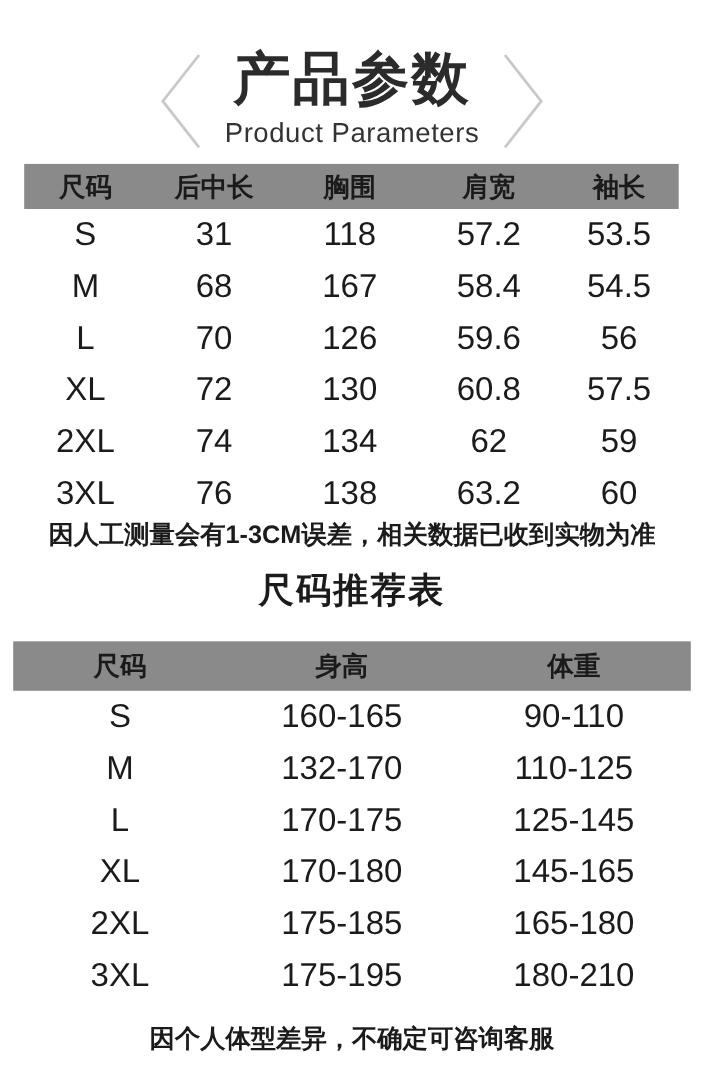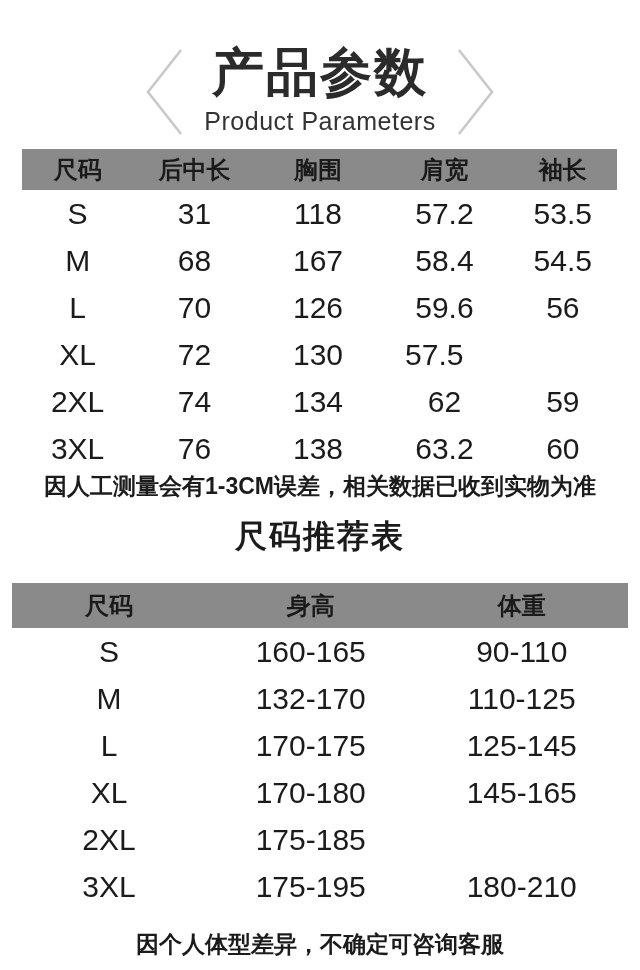--- a/index.html
+++ b/index.html
@@ -132,20 +132,21 @@
           <div class="tcell" style="width: 18.7%;">L</div>
           <div class="tcell" style="width: 20.6%;">70</div>
           <div class="tcell" style="width: 20.9%;">126</div>
           <div class="tcell" style="width: 21.6%;">59.6</div>
           <div class="tcell" style="width: 18.2%;">56</div>
         </div>
         <div class="trow">
           <div class="tcell" style="width: 18.7%;">XL</div>
           <div class="tcell" style="width: 20.6%;">72</div>
           <div class="tcell" style="width: 20.9%;">130</div>
+          <div class="tcell" style="width: 21.6%;">60.8</div>
           <div class="tcell" style="width: 18.2%;">57.5</div>
         </div>
         <div class="trow">
           <div class="tcell" style="width: 18.7%;">2XL</div>
           <div class="tcell" style="width: 20.6%;">74</div>
           <div class="tcell" style="width: 20.9%;">134</div>
           <div class="tcell" style="width: 21.6%;">62</div>
           <div class="tcell" style="width: 18.2%;">59</div>
         </div>
         <div class="trow">
@@ -184,20 +185,21 @@
           <div class="tcell" style="width: 34.5%;">125-145</div>
         </div>
         <div class="trow">
           <div class="tcell" style="width: 31.5%;">XL</div>
           <div class="tcell" style="width: 34%;">170-180</div>
           <div class="tcell" style="width: 34.5%; text-align: center;">145-165</div>
         </div>
         <div class="trow">
           <div class="tcell" style="width: 31.5%;">2XL</div>
           <div class="tcell" style="width: 34%;">175-185</div>
+          <div class="tcell" style="width: 34.5%;">165-180</div>
         </div>
         <div class="trow">
           <div class="tcell" style="width: 31.5%;">3XL</div>
           <div class="tcell" style="width: 34%;">175-195</div>
           <div class="tcell" style="width: 34.5%;">180-210</div>
         </div>
       </div>
   </div>
   <div class="note note2">因个人体型差异，不确定可咨询客服</div>
 

